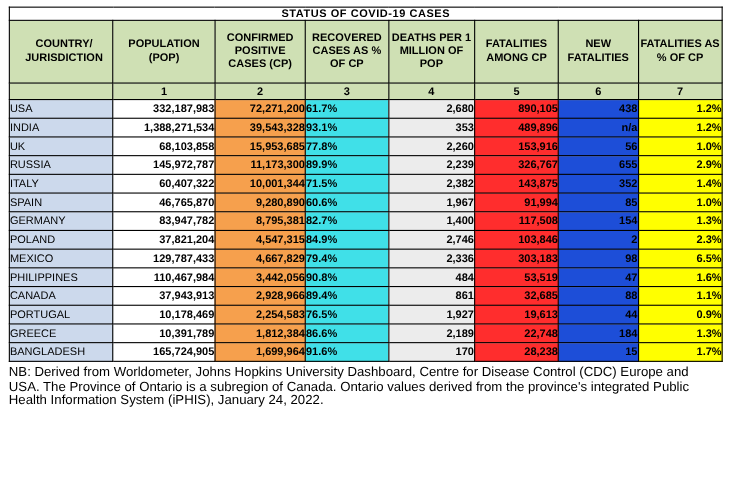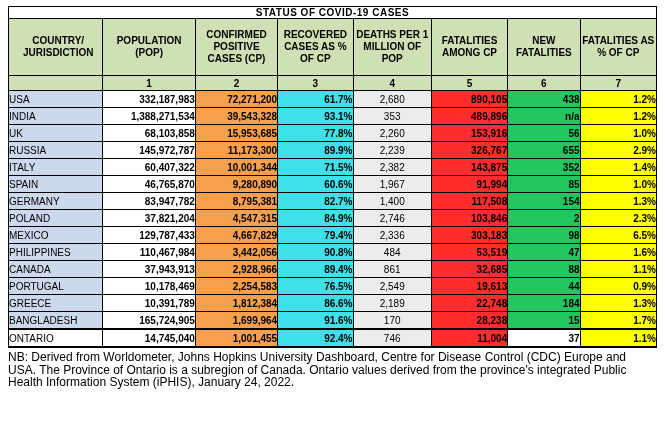--- a/index.html
+++ b/index.html
@@ -80,42 +80,42 @@
   }
   td.c-cp {
     background: #f6a04d;
     text-align: right;
     padding-right: 6px;
     font-weight: bold;
     font-size: 9.5px;
   }
   td.c-rec {
     background: #40e0e8;
-    text-align: right;
+    text-align: left;
     font-weight: bold;
     font-size: 9.5px;
     margin-left: 24px;
   }
   td.c-dpm {
     background: #ececec;
-    text-align: center;
+    text-align: right;
     padding-right: 8px;
-    font-weight: normal;
+    font-weight: bold;
     font-size: 9.5px;
     margin-top: 28px;
   }
   td.c-fat {
     background: #ff2d2d;
     text-align: right;
     padding-right: 6px;
     font-weight: bold;
     font-size: 9.5px;
   }
   td.c-newfat {
-    background: #22c55e;
+    background: #1d4ed8;
     text-align: right;
     padding-right: 10px;
     font-weight: bold;
     font-size: 9.5px;
   }
   td.c-fatpct {
     background: #ffff00;
     text-align: right;
     padding-right: 6px;
     font-weight: bold;
@@ -294,21 +294,21 @@
         <td class="c-dpm">861</td>
         <td class="c-fat">32,685</td>
         <td class="c-newfat">88</td>
         <td class="c-fatpct">1.1%</td>
       </tr>
       <tr>
         <td class="c-country">PORTUGAL</td>
         <td class="c-pop">10,178,469</td>
         <td class="c-cp">2,254,583</td>
         <td class="c-rec">76.5%</td>
-        <td class="c-dpm">2,549</td>
+        <td class="c-dpm">1,927</td>
         <td class="c-fat">19,613</td>
         <td class="c-newfat">44</td>
         <td class="c-fatpct">0.9%</td>
       </tr>
       <tr>
         <td class="c-country">GREECE</td>
         <td class="c-pop">10,391,789</td>
         <td class="c-cp">1,812,384</td>
         <td class="c-rec">86.6%</td>
         <td class="c-dpm">2,189</td>
@@ -319,28 +319,18 @@
       <tr>
         <td class="c-country">BANGLADESH</td>
         <td class="c-pop">165,724,905</td>
         <td class="c-cp">1,699,964</td>
         <td class="c-rec">91.6%</td>
         <td class="c-dpm">170</td>
         <td class="c-fat">28,238</td>
         <td class="c-newfat">15</td>
         <td class="c-fatpct">1.7%</td>
       </tr>
-      <tr class="hl">
-        <td class="c-country">ONTARIO</td>
-        <td class="c-pop">14,745,040</td>
-        <td class="c-cp">1,001,455</td>
-        <td class="c-rec">92.4%</td>
-        <td class="c-dpm">746</td>
-        <td class="c-fat">11,004</td>
-        <td class="c-newfat">37</td>
-        <td class="c-fatpct">1.1%</td>
-      </tr>
     </tbody>
   </table>
 
   <div class="note">NB: Derived from Worldometer, Johns Hopkins University Dashboard, Centre for Disease Control (CDC) Europe and USA. The Province of Ontario is a subregion of Canada. Ontario values derived from the province's integrated Public Health Information System (iPHIS), January 24, 2022.</div>
 
 </div>
 
 </body></html>

